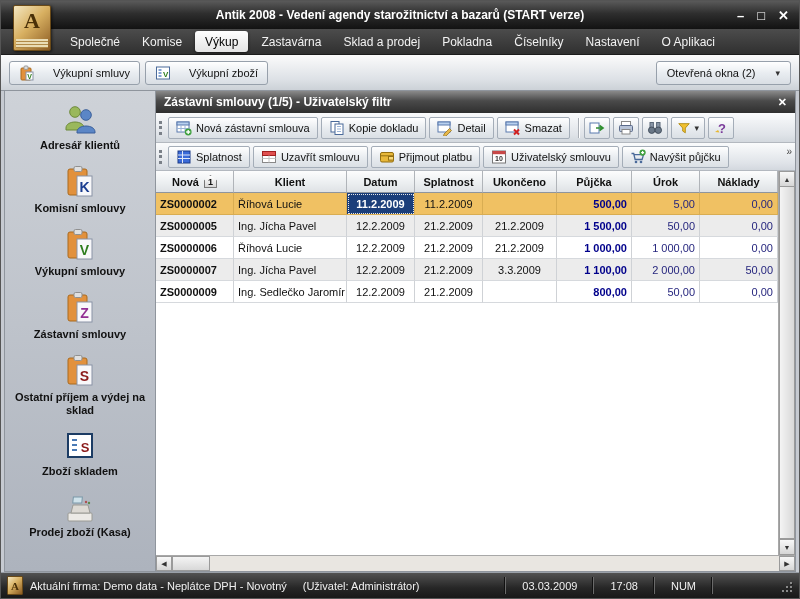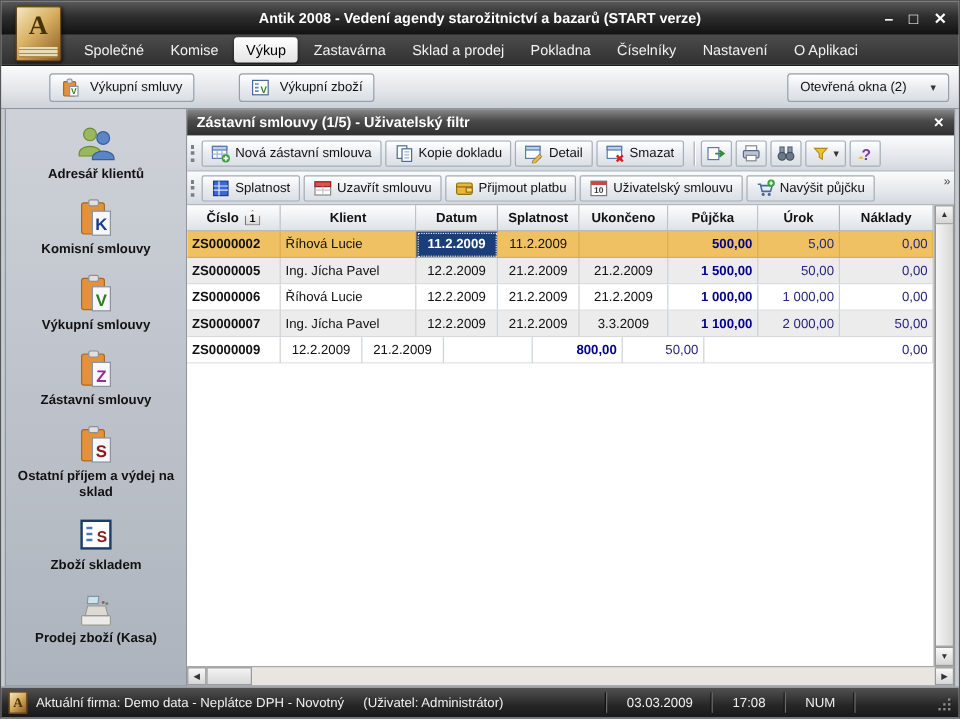--- a/index.html
+++ b/index.html
@@ -26,23 +26,23 @@
   .menubar { height:26px; flex:0 0 26px; background:linear-gradient(#4c4c4c,#303030);
              display:flex; align-items:center; padding-left:58px; color:#f2f2f2; font-size:12px;
              border-bottom:1px solid #1c1c1c; }
   .menu-item { padding:0 11px; height:26px; display:flex; align-items:center; }
   .menu-item.active { background:linear-gradient(#ffffff,#e4e4e4); color:#000; height:21px;
              border-radius:3px; padding:0 10px; margin:0 2px; box-shadow:0 1px 3px rgba(0,0,0,.55); }
 
   
   .toolbar-top { height:36px; flex:0 0 36px; background:linear-gradient(#fbfbfb,#dde1e6 70%,#ccd1d7);
              display:flex; align-items:center; padding:0 8px; border-bottom:1px solid #8f959d; }
-  .tb-button { display:flex; align-items:center; gap:8px; height:24px; padding:0 9px;
+  .tb-button { display:flex; align-items:center; gap:18px; height:24px; padding:0 9px;
              border:1px solid #97a0ab; border-radius:3px; margin-right:5px;
-             background:linear-gradient(#ffffff,#e9edf1 50%,#d9dee4);margin-left:32px; }
+             background:linear-gradient(#ffffff,#e9edf1 50%,#d9dee4); }
   .open-windows { margin-left:auto; display:flex; align-items:center; gap:20px; height:24px; padding:0 10px;
              border:1px solid #97a0ab; border-radius:3px;
              background:linear-gradient(#ffffff,#e9edf1 50%,#d9dee4); }
   .caret { font-size:9px; color:#333; }
 
   
   .bodyrow { flex:1; display:flex; min-height:0; padding:0 3px; background:#c6cad1; }
 
   
   .sidebar { width:152px; flex:0 0 152px; background:linear-gradient(#ced2d8,#adb3bd);
@@ -377,21 +377,21 @@
           </svg>
           <span>Navýšit půjčku</span>
         </div>
         <span class="overflow">»</span>
       </div>
 
       <div class="table-zone">
         <div class="grid-area">
           <div class="grid-header">
             <div class="gh-cell w-cislo">
-              <span>Číslo</span>
+              <span>Nová</span>
               <span class="sort-badge">1</span>
             </div>
             <div class="gh-cell w-klient">
                 <span>Klient</span>
               </div>
             <div class="gh-cell w-datum">
                 <span>Datum</span>
               </div>
             <div class="gh-cell w-splat">
                 <span>Splatnost</span>
@@ -449,20 +449,21 @@
             <div class="gc w-datum c-date">12.2.2009</div>
             <div class="gc w-splat c-date">21.2.2009</div>
             <div class="gc w-ukon c-date">3.3.2009</div>
             <div class="gc w-pujcka c-pujcka">1 100,00</div>
             <div class="gc w-urok c-num">2 000,00</div>
             <div class="gc w-nakl c-num">50,00</div>
           </div>
 
           <div class="grid-row">
             <div class="gc w-cislo c-cislo">ZS0000009</div>
+            <div class="gc w-klient">Ing. Sedlečko Jaromír</div>
             <div class="gc w-datum c-date">12.2.2009</div>
             <div class="gc w-splat c-date">21.2.2009</div>
             <div class="gc w-ukon c-date"></div>
             <div class="gc w-pujcka c-pujcka">800,00</div>
             <div class="gc w-urok c-num">50,00</div>
             <div class="gc w-nakl c-num">0,00</div>
           </div>
 
           <div class="grid-filler"></div>
         </div>

